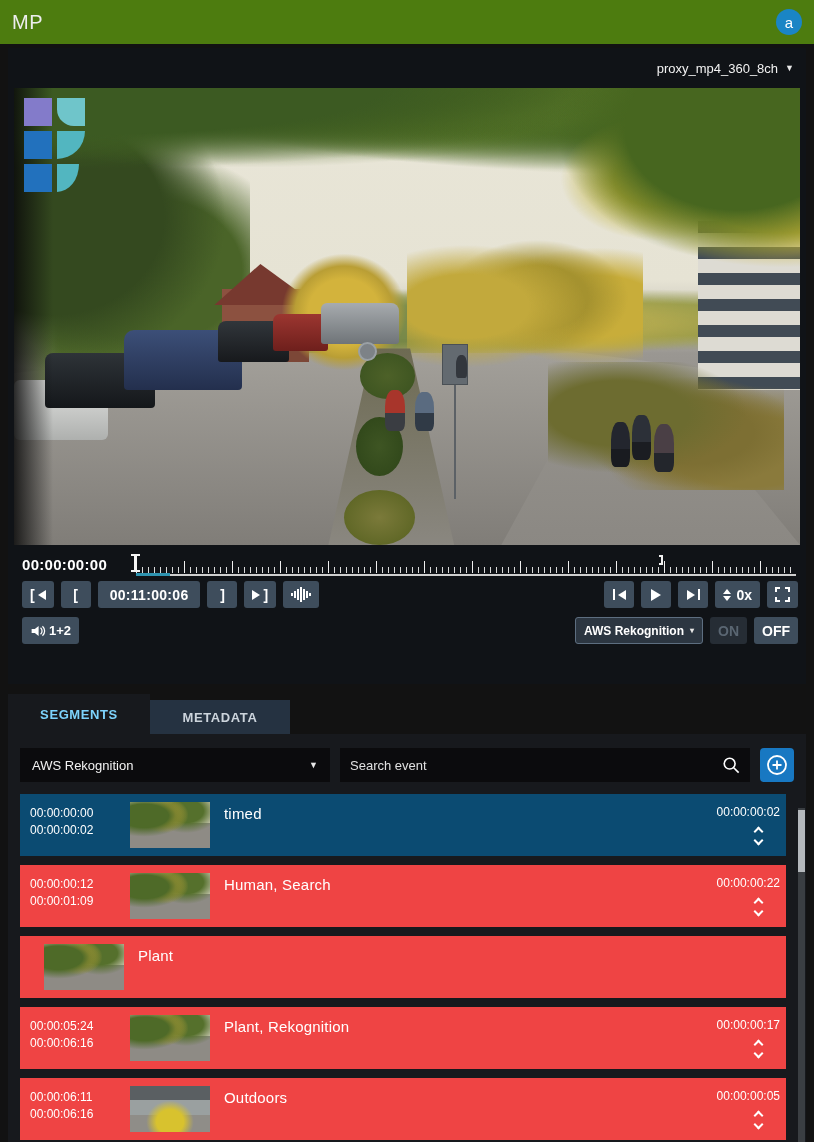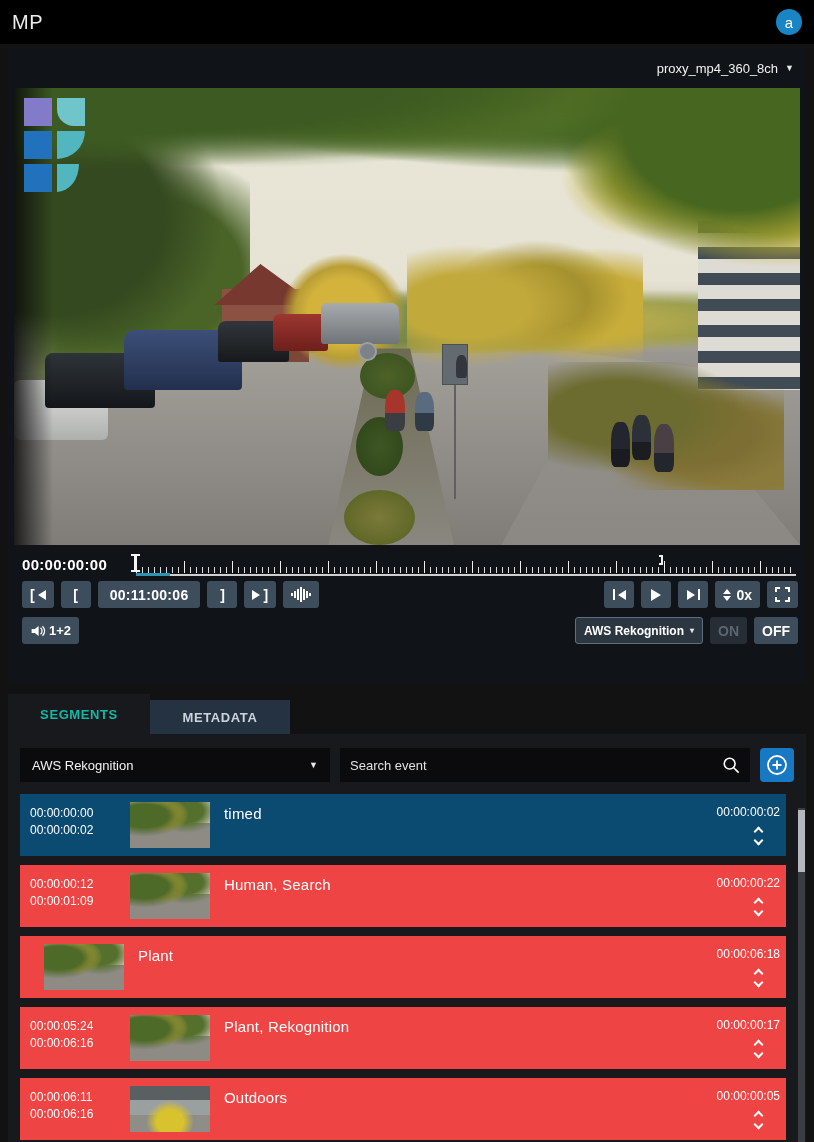--- a/index.html
+++ b/index.html
@@ -1,20 +1,20 @@
 <!DOCTYPE html>
 <html><head>
 <meta charset="utf-8">
 <style>
   * { margin:0; padding:0; box-sizing:border-box; }
   html,body { width:814px; height:1142px; overflow:hidden; background:#121212;
     font-family:"Liberation Sans", sans-serif; }
 
   
-  .topbar { height:44px; background:#000000; display:flex; align-items:center;
+  .topbar { height:44px; background:#4d7c0f; display:flex; align-items:center;
     justify-content:space-between; padding:0 12px; }
   .topbar .title { color:#ededed; font-size:20px; letter-spacing:.5px; }
   .avatar { width:26px; height:26px; border-radius:50%; background:#1a85c5; color:#fff;
     font-size:15px; display:flex; align-items:center; justify-content:center; cursor:pointer; }
 
   
   .player { margin:4px 8px 0; background:#101317; padding:0 6px 40px; }
   .proxy-row { height:40px; display:flex; align-items:center; justify-content:flex-end;
     gap:7px; color:#f2f2f2; font-size:13px; padding-right:6px; cursor:pointer; }
   .caret { color:#e8e8e8; font-size:9px; }
@@ -135,21 +135,21 @@
   .overlay-btn { background:#2c3641; border:1px solid #5d6e80; font-weight:bold; font-size:12px; gap:6px; }
   .overlay-btn .caret { font-size:8px; }
   .btn-on { background:#262d35; color:#5a6672; }
   .btn-off { background:#3e4d5c; color:#fff; }
   .chan-label { font-size:13px; font-weight:bold; }
 
   
   .tabs { display:flex; align-items:flex-end; margin:10px 8px 0; height:40px; }
   .tab { display:flex; align-items:center; justify-content:center; cursor:pointer;
     font-size:13px; font-weight:bold; letter-spacing:.6px; }
-  .tab.active { background:#17191d; color:#14b8a6; width:142px; height:40px; }
+  .tab.active { background:#17191d; color:#7dd3fc; width:142px; height:40px; }
   .tab.inactive { background:#253241; color:#ccd4dc; width:140px; height:34px; }
 
   
   .content { position:relative; margin:0 8px; background:#17191d; height:409px; overflow:hidden;
     padding:14px 12px 0; }
   .filter-row { display:flex; gap:10px; margin-bottom:12px; }
   .select { flex:0 0 310px; height:34px; background:#0b0b0d; color:#f2f2f2; font-size:13px;
     display:flex; align-items:center; justify-content:space-between; padding:0 12px; cursor:pointer; }
   .searchbox { flex:1; height:34px; background:#0b0b0d; display:flex; align-items:center; padding:0 10px; }
   .searchbox input { flex:1; background:transparent; border:none; outline:none; color:#f0f0f0;
@@ -383,27 +383,20 @@
       <div class="seg-dur">00:00:00:22</div>
       <div class="chevs">
         <span class="chev chev-up"></span>
         <span class="chev chev-dn"></span>
       </div>
     </div>
   </div>
       <div class="segment">
     <div class="seg-thumb thumb-street"></div>
     <div class="seg-label">Plant</div>
-    <div class="seg-right">
-      <div class="seg-dur">00:00:06:18</div>
-      <div class="chevs">
-        <span class="chev chev-up"></span>
-        <span class="chev chev-dn"></span>
-      </div>
-    </div>
   </div>
       <div class="segment">
     <div class="seg-times">
       <div>00:00:05:24</div>
       <div>00:00:06:16</div>
     </div>
     <div class="seg-thumb thumb-street"></div>
     <div class="seg-label">Plant, Rekognition</div>
     <div class="seg-right">
       <div class="seg-dur">00:00:00:17</div>

